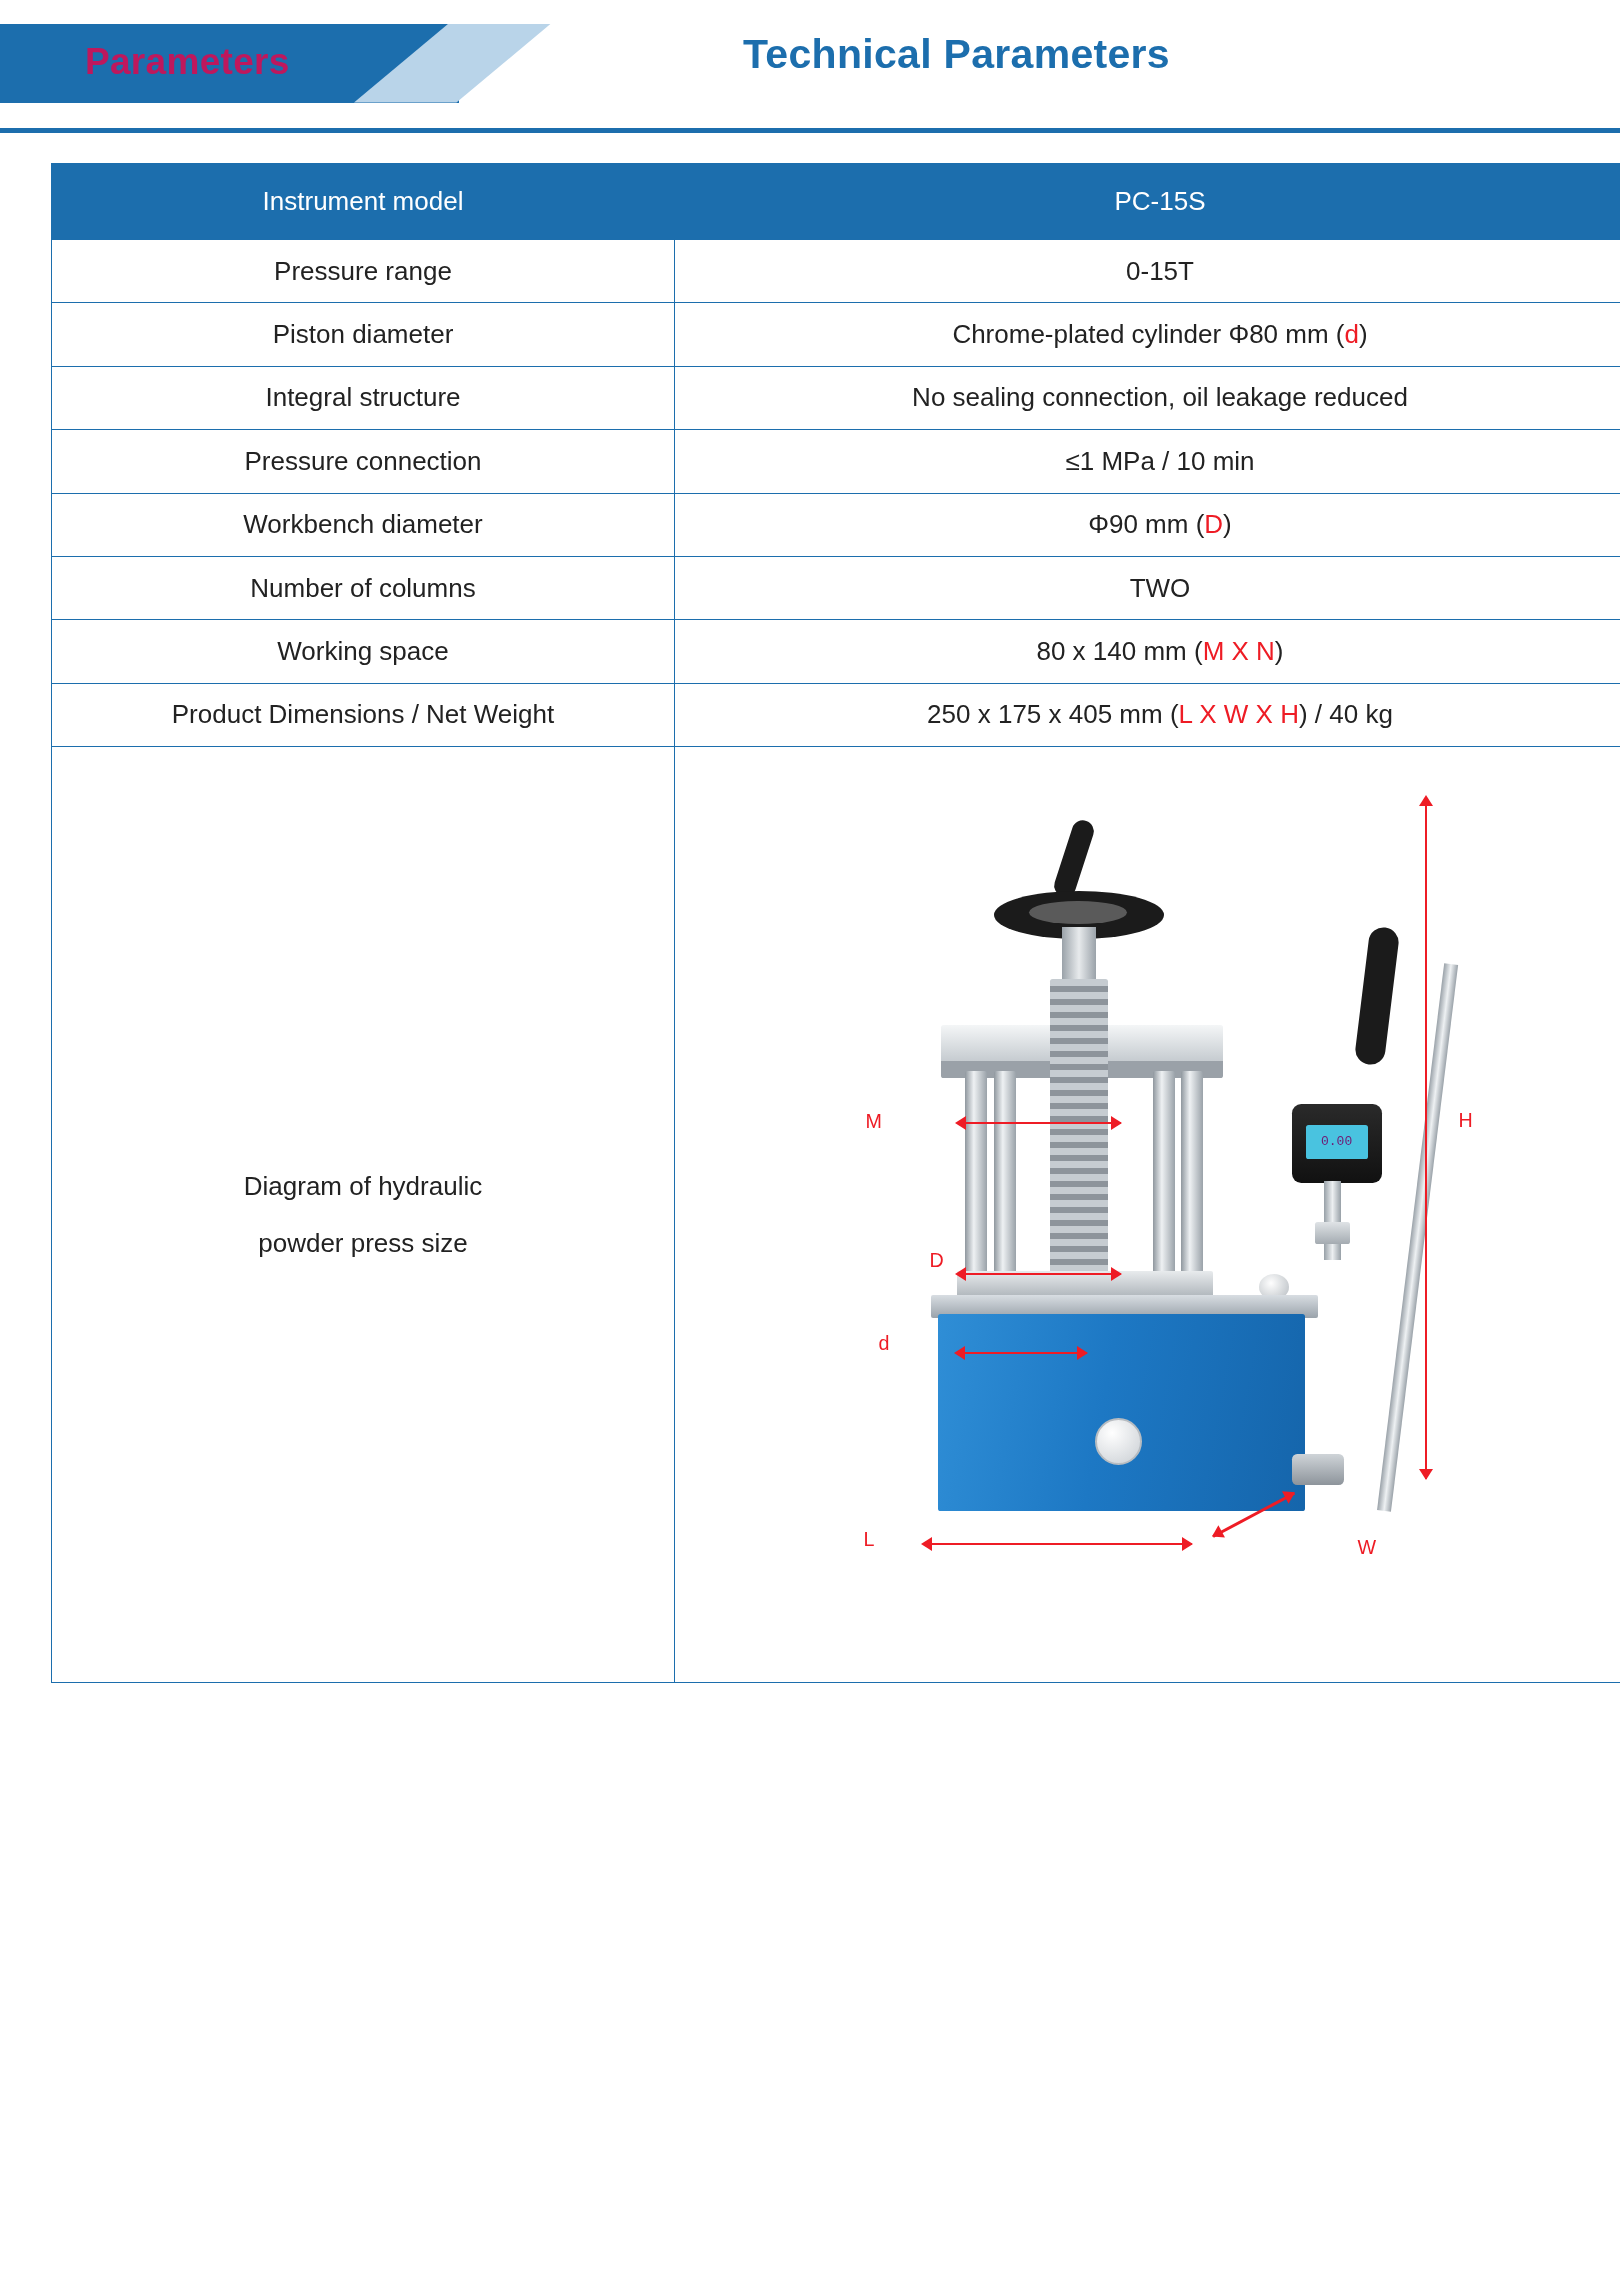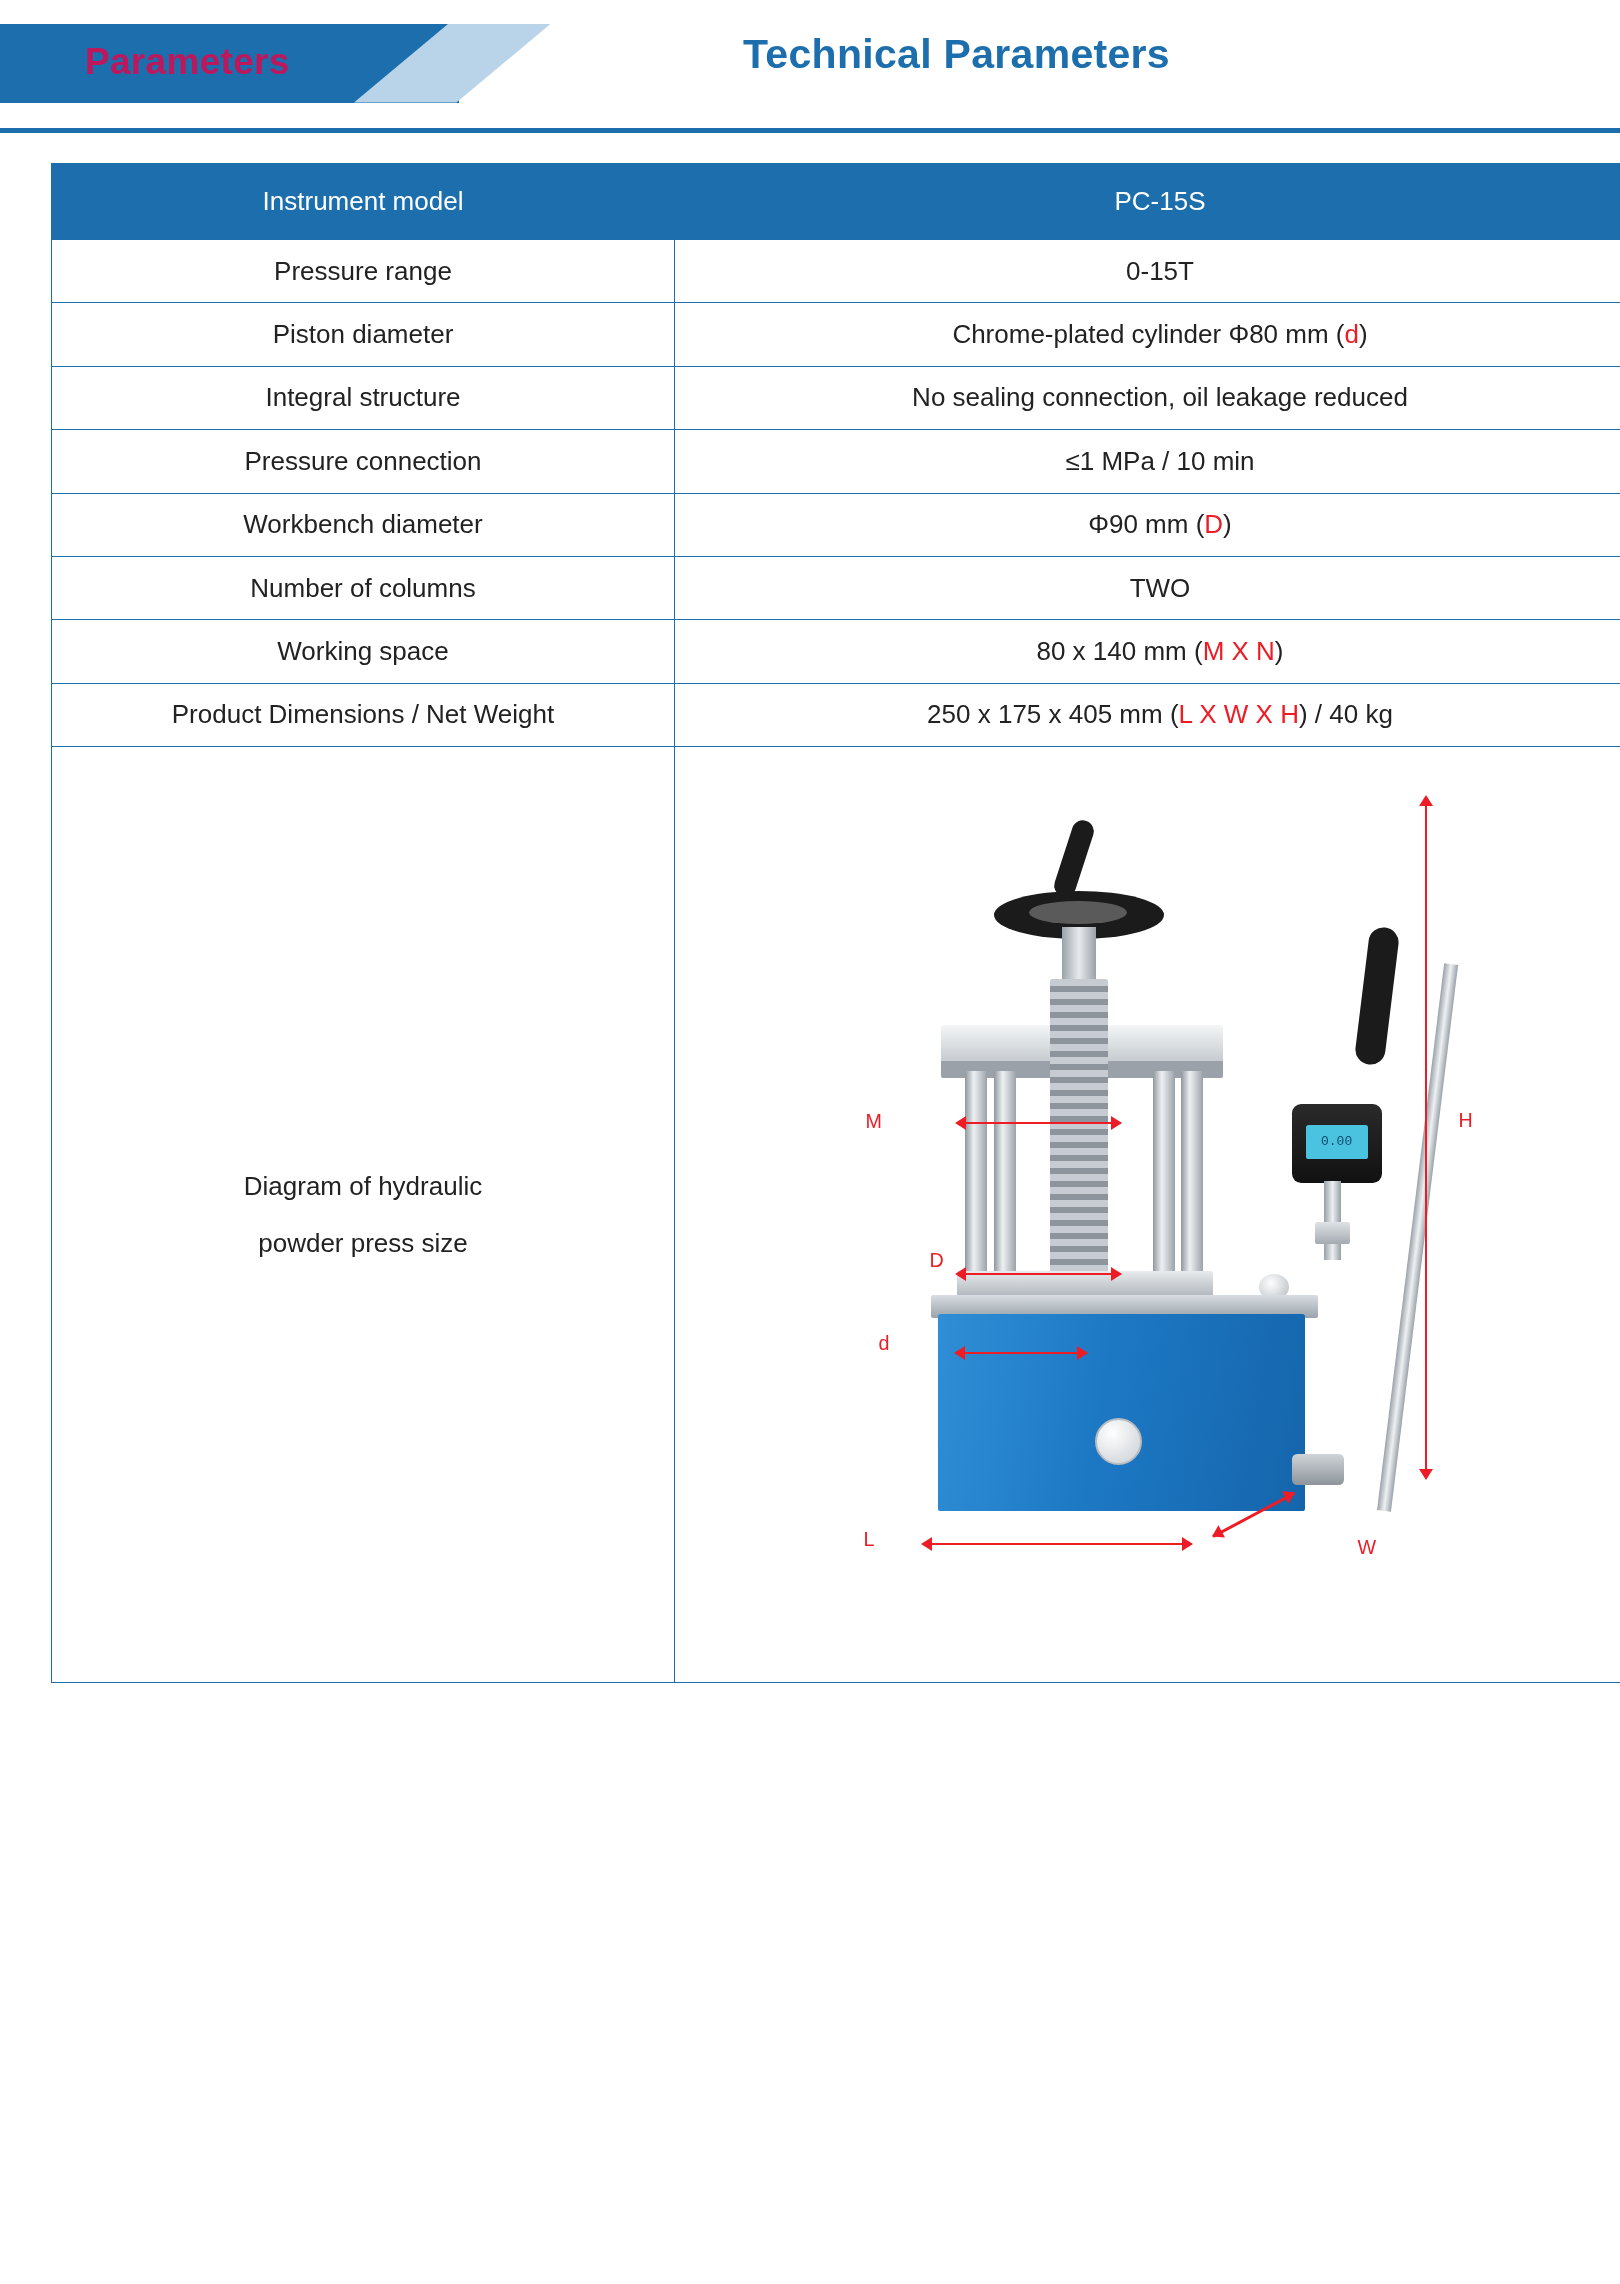--- a/index.html
+++ b/index.html
@@ -232,21 +232,21 @@
   .gauge-screen {
     position: absolute;
     left: 624px; top: 362px;
     width: 62px; height: 34px;
     background: #49c3e0;
     border-radius: 2.6px;
   }
   .gauge-screen span {
     display:block;
     font-size: 13px;
-    color: #0c4a6e;
+    color: #701a75;
     text-align: center;
     line-height: 34px;
     font-family: "Liberation Mono", monospace;
   }
   .gauge-stem {
     position: absolute;
     left: 642px; top: 418px;
     width: 17px; height: 79px;
     background: linear-gradient(90deg,#97a0a7,#eceff1,#97a0a7);
   }

